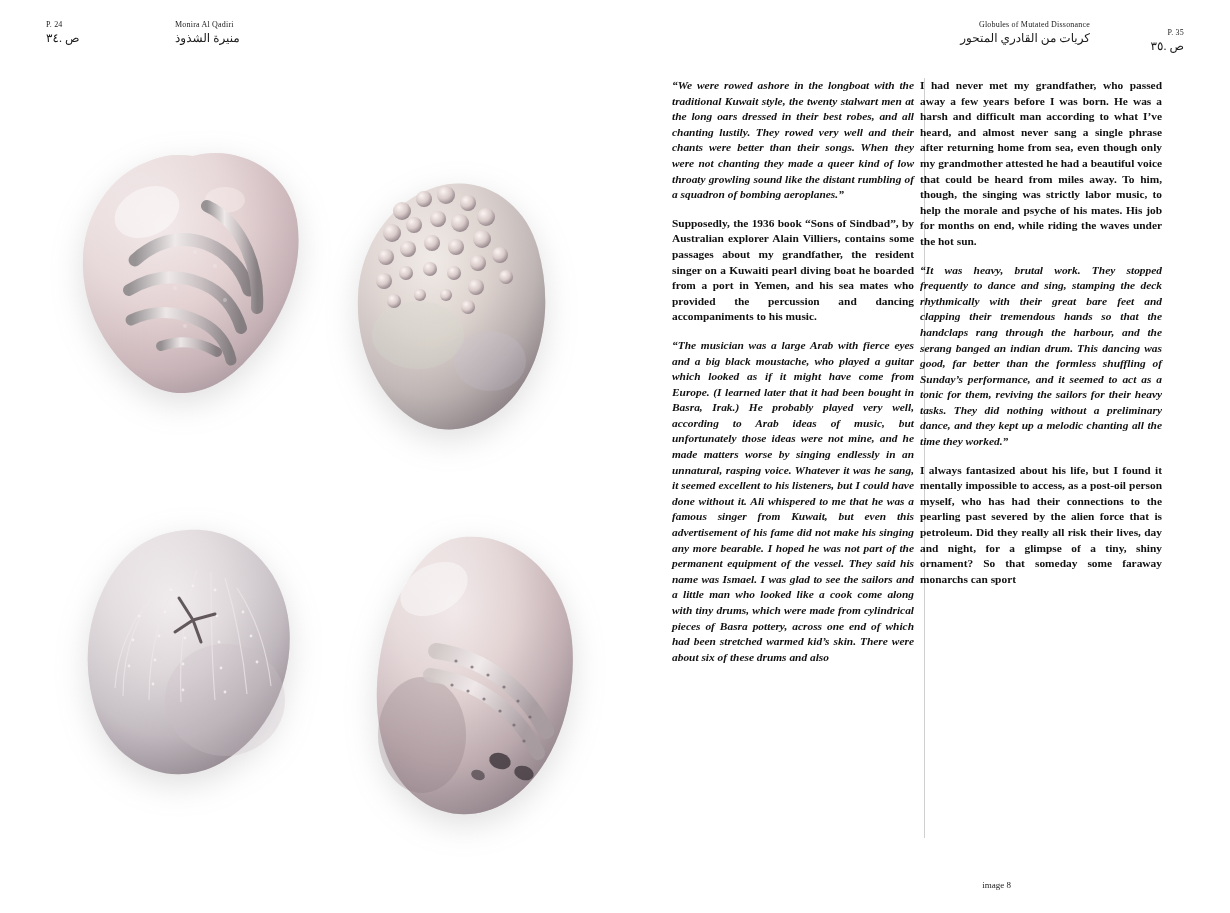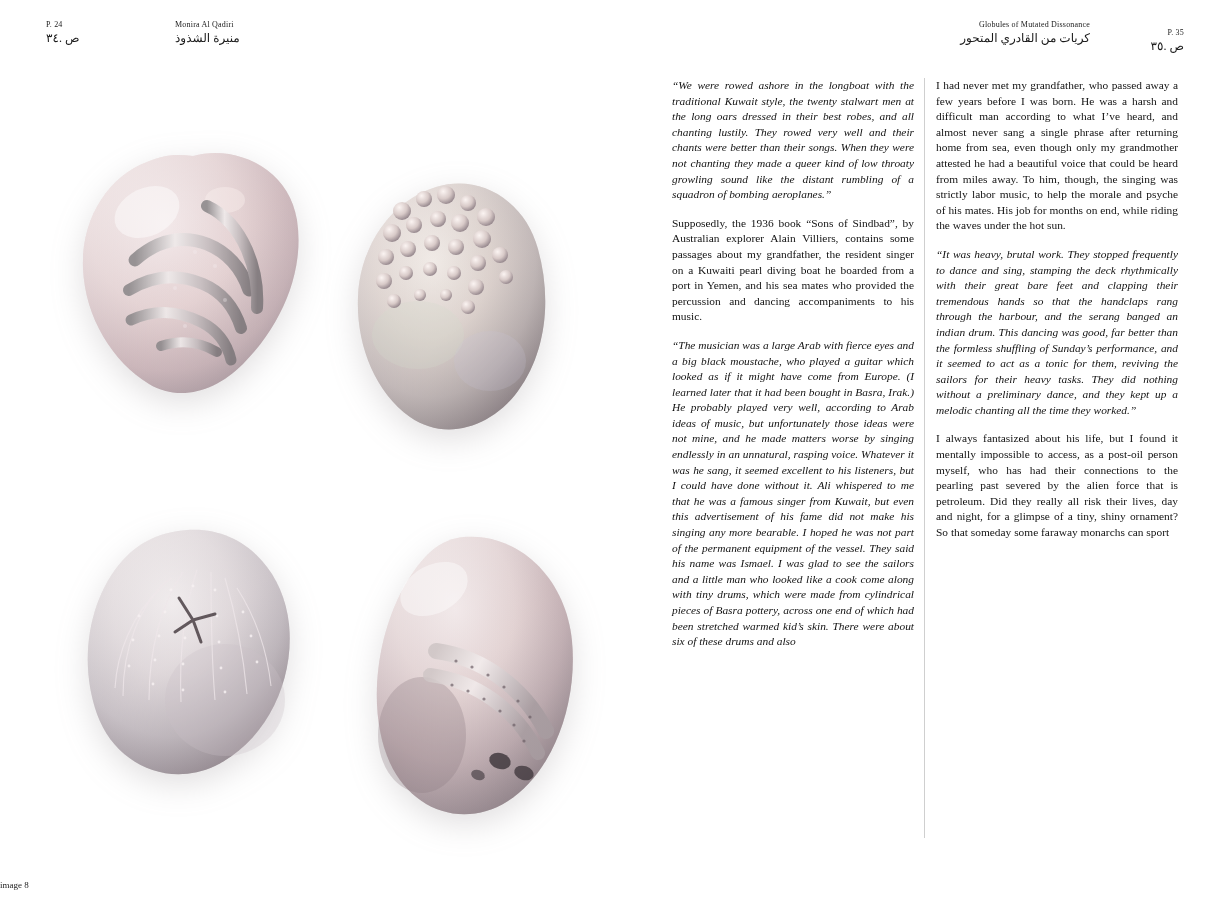--- a/index.html
+++ b/index.html
@@ -47,34 +47,35 @@
     filter: drop-shadow(0 10px 16px rgba(120,110,115,0.22));
   }
   .p1 { left: 35px;  top: 70px;  width: 240px; height: 270px; }
   .p2 { left: 300px; top: 95px;  width: 225px; height: 285px; }
   .p3 { left: 35px;  top: 450px; width: 235px; height: 270px; }
   .p4 { left: 320px; top: 455px; width: 230px; height: 300px; }
 
   .caption {
     position: absolute;
     left: 0; top: 880px;
-    width: 1230px;
-    text-align: left;
+    width: 1011px;
+    text-align: right;
     font-size: 9px;
     font-style: normal;
     color: #222;
   }
 
   
   .text-area {
     position: absolute;
     left: 672px; top: 78px;
     width: 506px; height: 760px;
     display: flex;
-    gap: 22px;
+    gap: 6px;
+    font-weight: bold;
   }
   .col {
     width: 242px;
     font-size: 11.4px;
     line-height: 15.6px;
     text-align: justify;
     text-justify: inter-word;
     hyphens: auto;
   }
   .col p { margin: 0 0 13px 0; }

